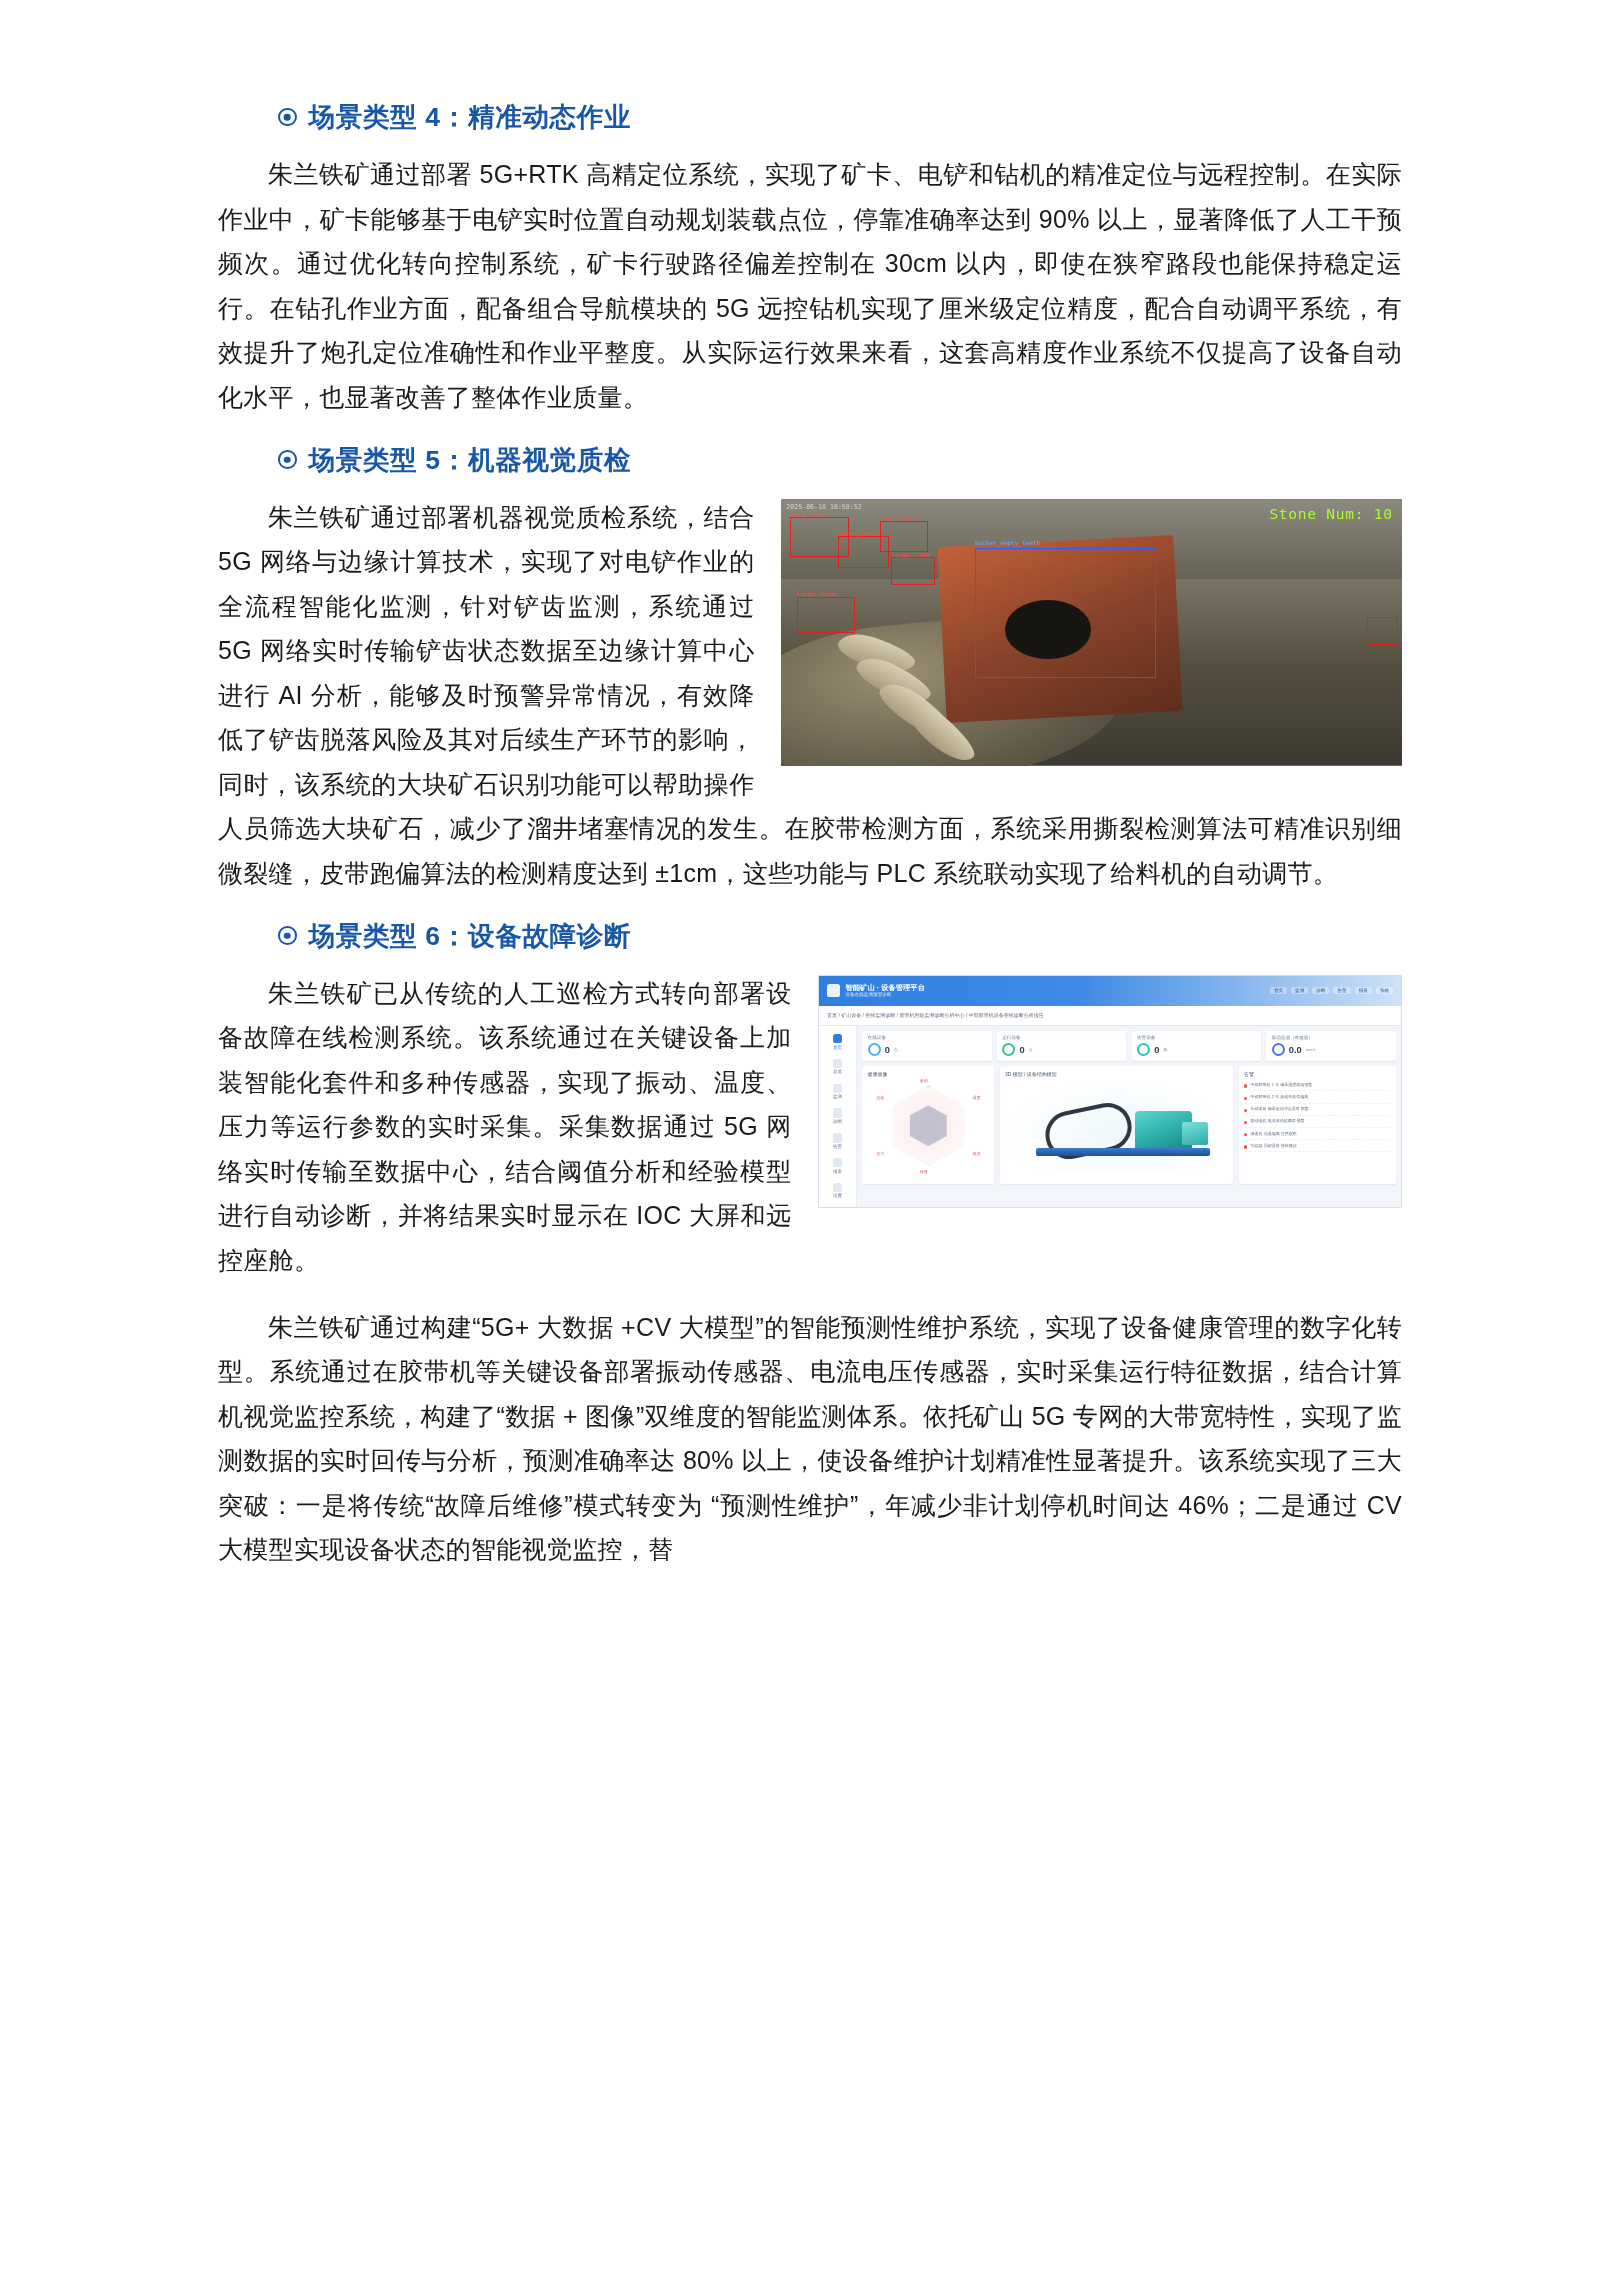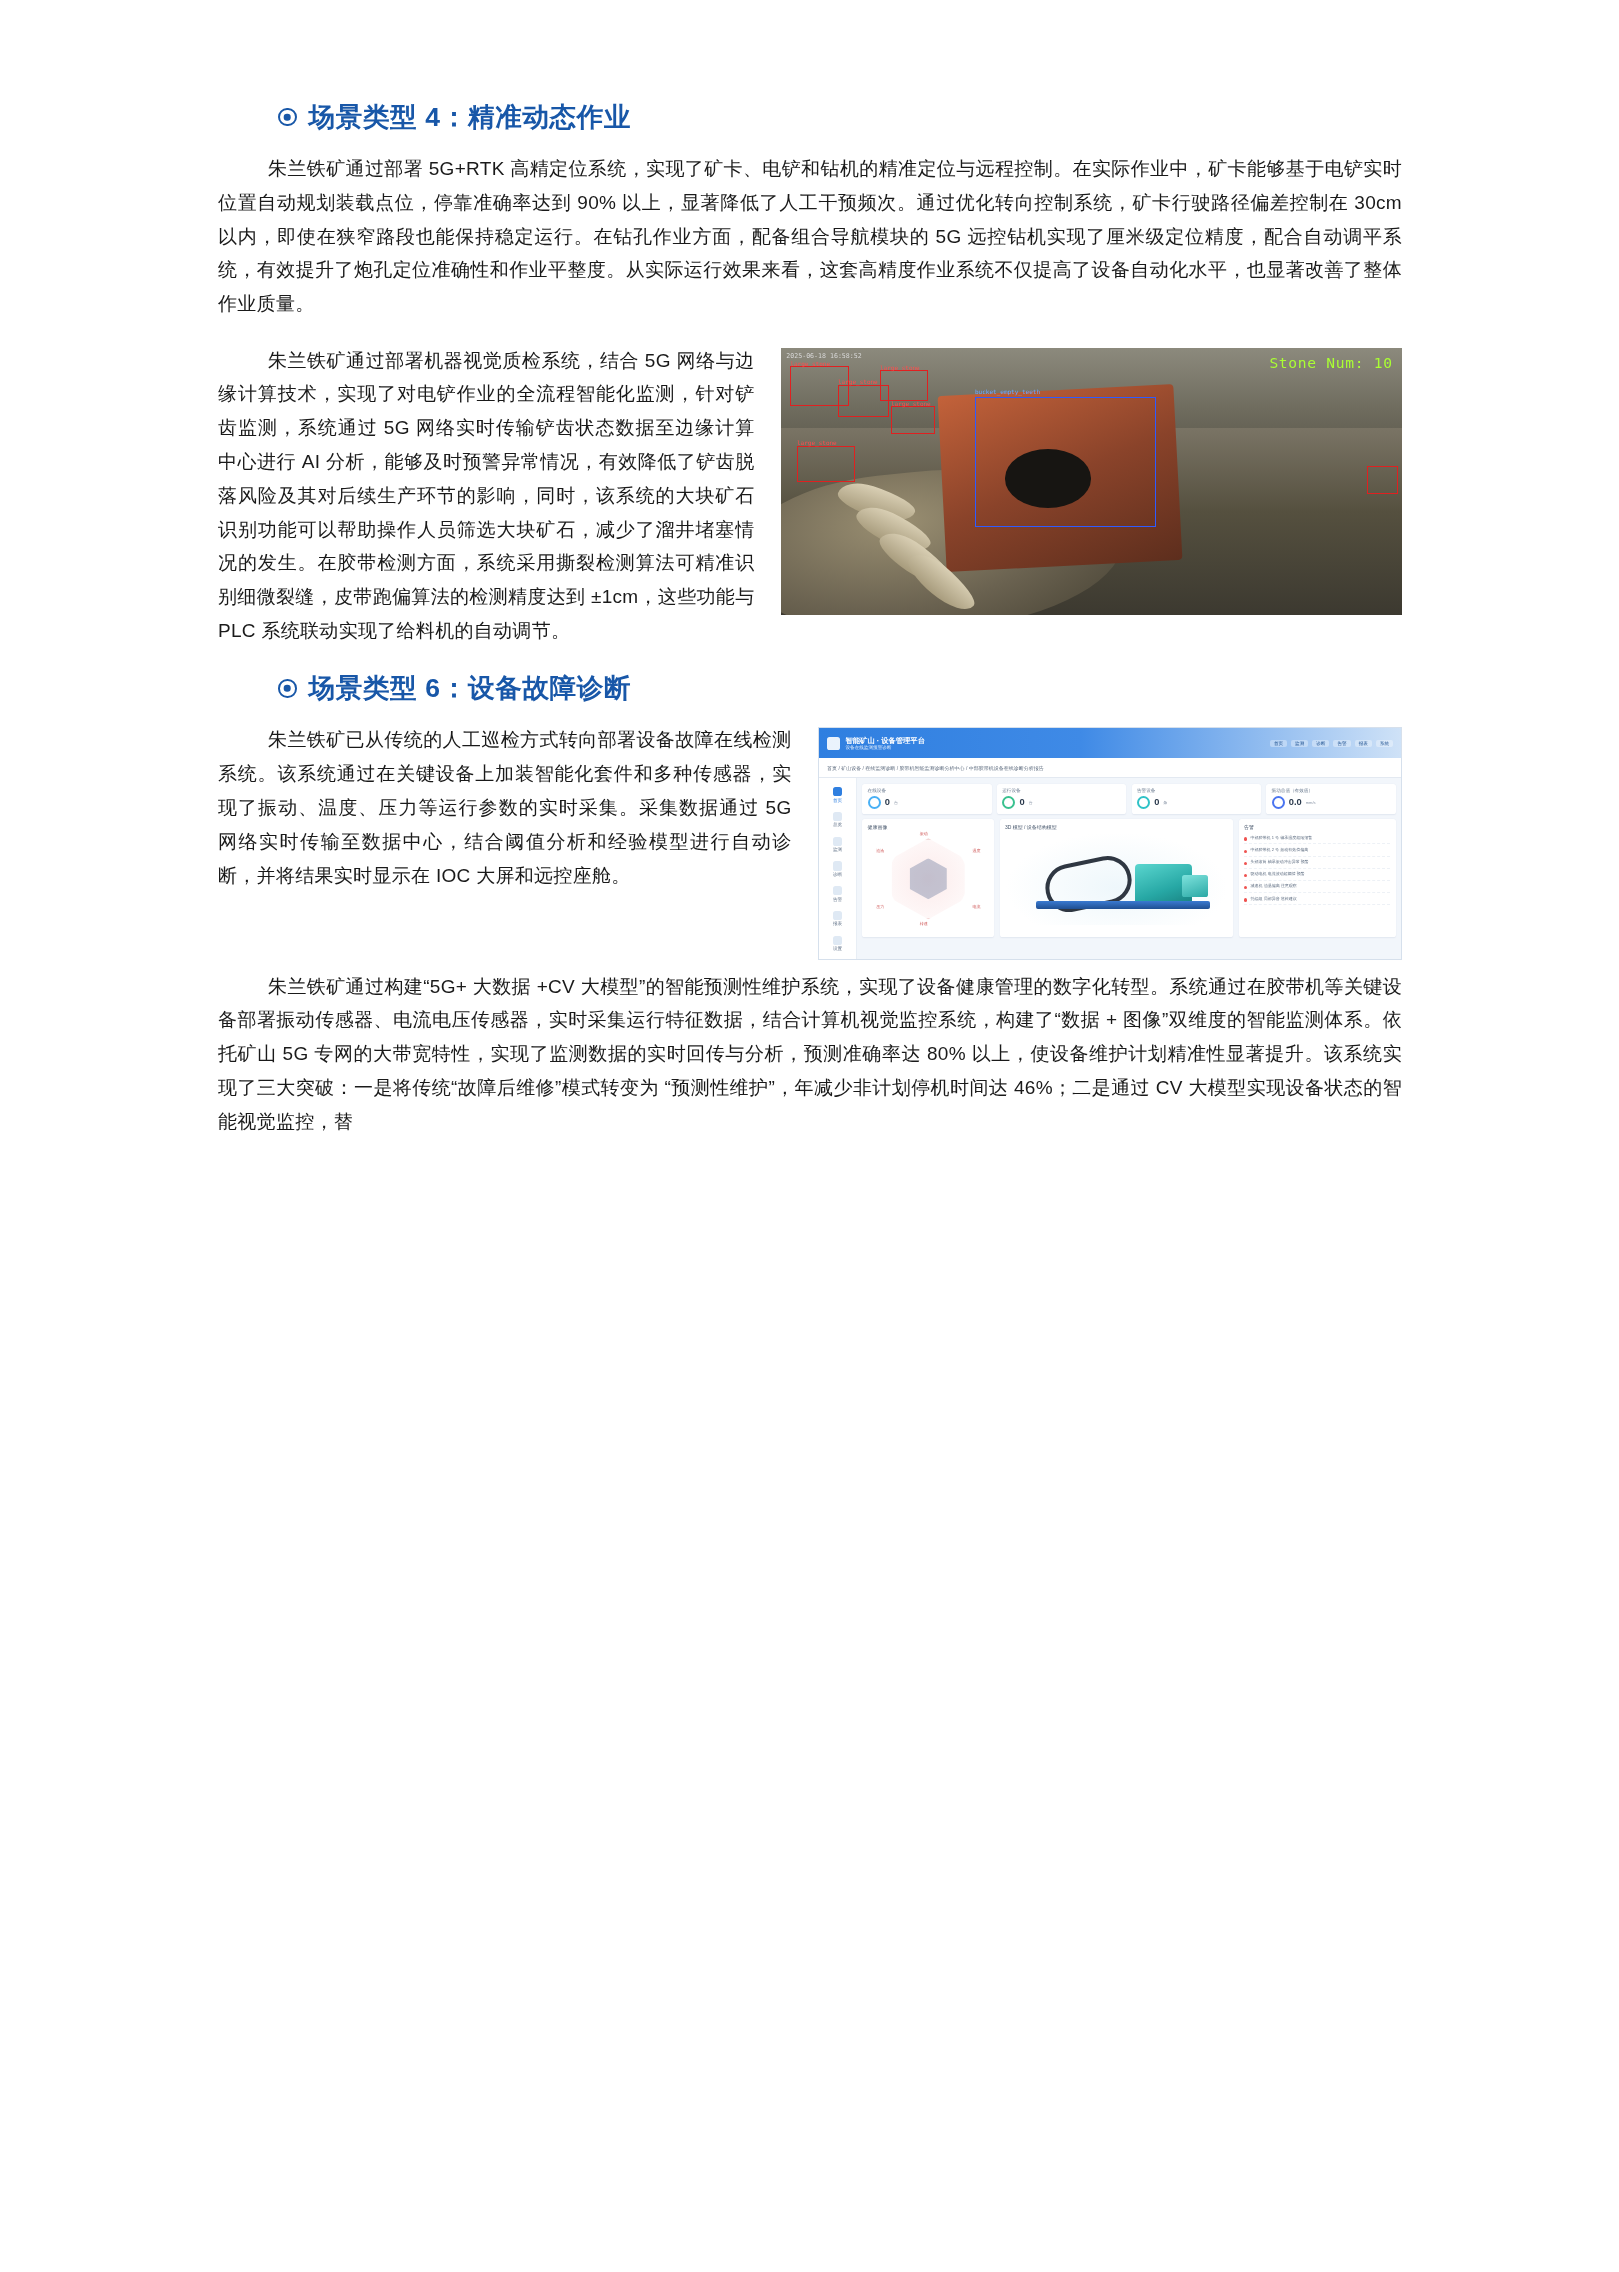--- a/index.html
+++ b/index.html
@@ -49,21 +49,21 @@
     left: 50%;
     top: 50%;
     transform: translate(-50%, -50%);
     width: 6.6px;
     height: 6.6px;
     border-radius: 50%;
     background: #1857a8;
   }
   
   .para {
-    font-size: 19px;
+    font-size: 25px;
     line-height: 1.78;
     text-align: justify;
     text-justify: inter-ideograph;
     margin: 0 0 22.5px 0;
     letter-spacing: 0.3px;
   }
   .para.indent { text-indent: 50px; }
 
   
   .wrap-block {
@@ -292,20 +292,24 @@
 
 <div class="page">
   <div class="content">
 
     <h2 class="section-head">
       <span class="bullet-icon"></span>
       <span>场景类型 4：精准动态作业</span>
     </h2>
     <p class="para indent">朱兰铁矿通过部署 5G+RTK 高精定位系统，实现了矿卡、电铲和钻机的精准定位与远程控制。在实际作业中，矿卡能够基于电铲实时位置自动规划装载点位，停靠准确率达到 90% 以上，显著降低了人工干预频次。通过优化转向控制系统，矿卡行驶路径偏差控制在 30cm 以内，即使在狭窄路段也能保持稳定运行。在钻孔作业方面，配备组合导航模块的 5G 远控钻机实现了厘米级定位精度，配合自动调平系统，有效提升了炮孔定位准确性和作业平整度。从实际运行效果来看，这套高精度作业系统不仅提高了设备自动化水平，也显著改善了整体作业质量。</p>
 
+    <h2 class="section-head">
+      <span class="bullet-icon"></span>
+      <span>场景类型 5：机器视觉质检</span>
+    </h2>
 
     <div class="wrap-block clearfix">
       <div class="figure-right">
         <div class="fig-vision">
           <div class="mv-sky"></div>
           <div class="mv-ground"></div>
           <div class="mv-dirt"></div>
 
           <div class="mv-bucket"></div>
           <div class="mv-hole"></div>

